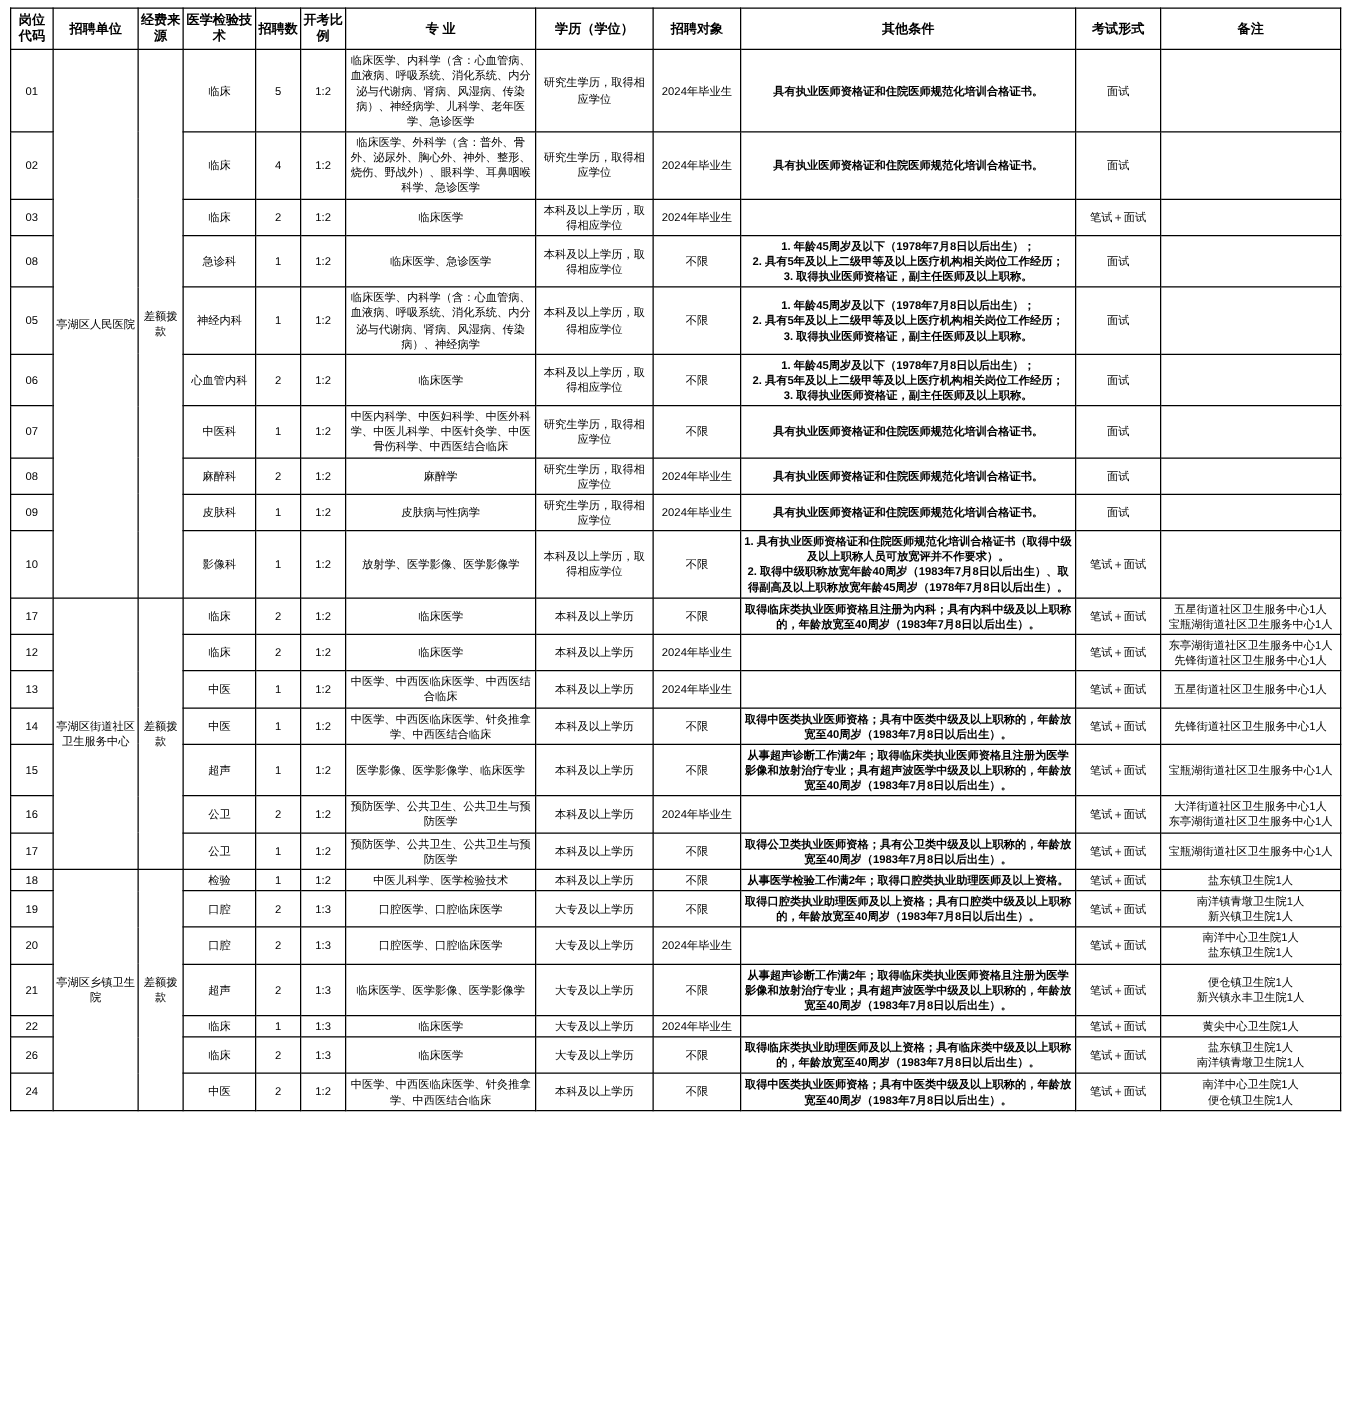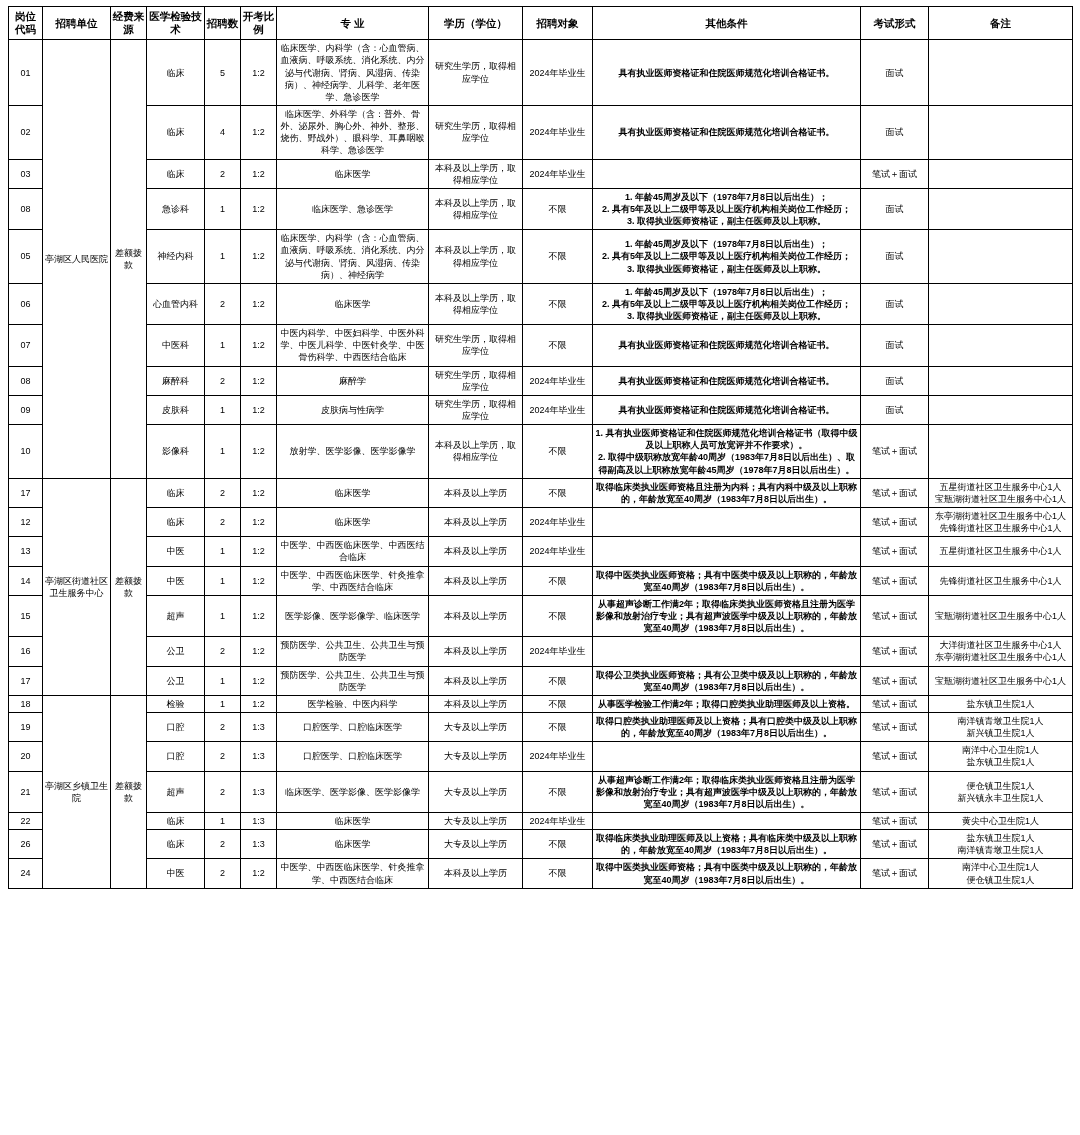--- a/index.html
+++ b/index.html
@@ -311,21 +311,21 @@
           <td>笔试＋面试</td>
           <td>宝瓶湖街道社区卫生服务中心1人</td>
         </tr>
         <tr>
           <td>18</td>
           <td rowspan="7">亭湖区乡镇卫生院</td>
           <td rowspan="7">差额拨款</td>
           <td>检验</td>
           <td>1</td>
           <td>1:2</td>
-          <td>医学检验、中医内科学</td>
+          <td>中医儿科学、医学检验技术</td>
           <td>本科及以上学历</td>
           <td>不限</td>
           <td class="left-text">从事医学检验工作满2年；取得口腔类执业助理医师及以上资格。</td>
           <td>笔试＋面试</td>
           <td>盐东镇卫生院1人</td>
         </tr>
         <tr>
           <td>19</td>
           <td>口腔</td>
           <td>2</td>

